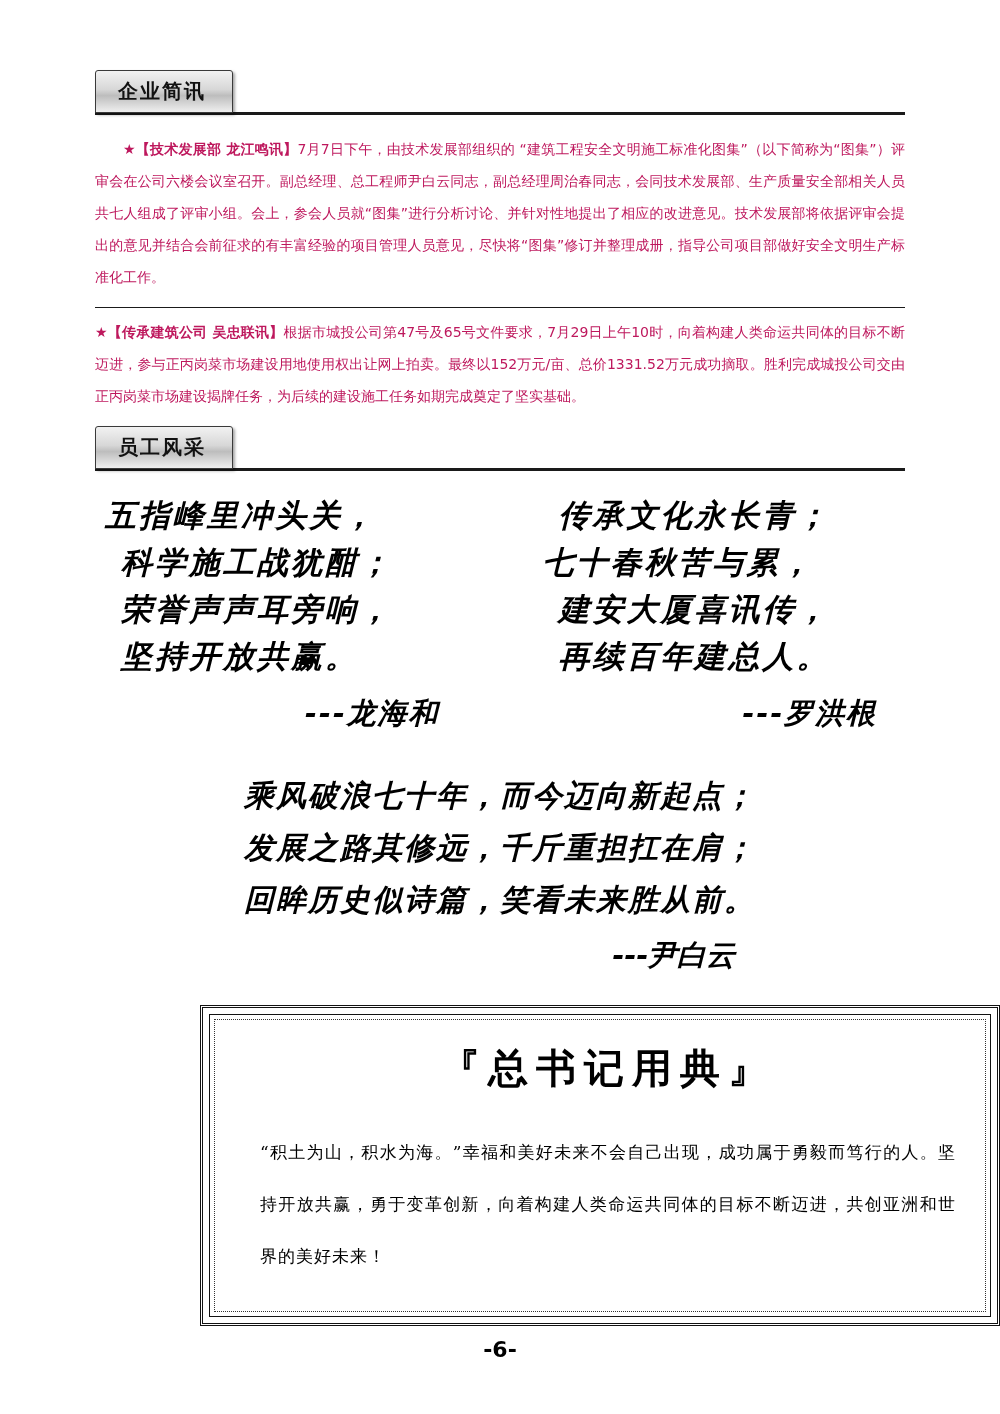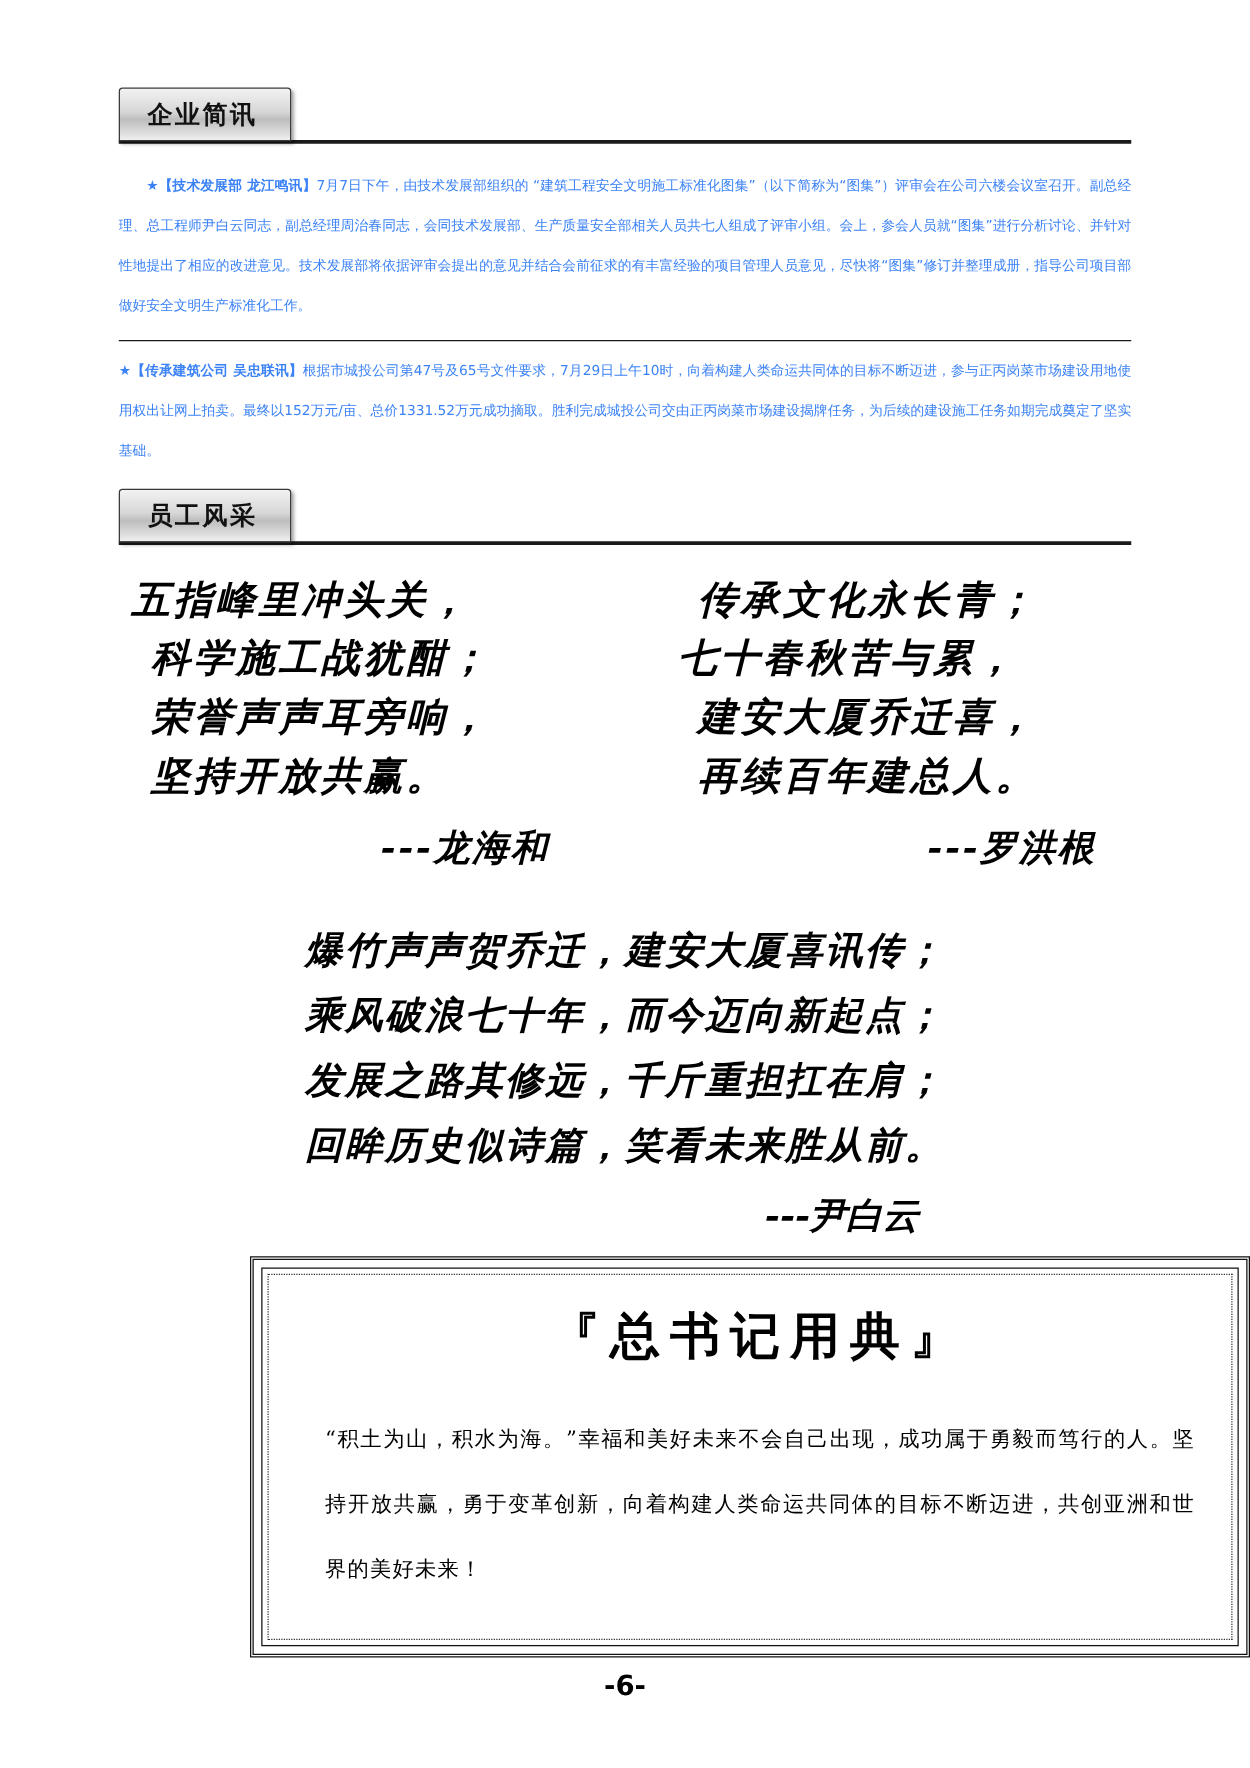--- a/index.html
+++ b/index.html
@@ -49,25 +49,25 @@
   .tab-row .section-tab {
     position: absolute;
     left: 0;
     bottom: -1px;
     text-align: right;
   }
 
   
   .news-block {
     font-family: "DejaVu Sans", "Liberation Sans", sans-serif;
-    font-size: 11px;
+    font-size: 14px;
     line-height: 32px;
     text-align: justify;
     text-justify: inter-ideograph;
-    color: #3b82f6;
+    color: #be185d;
   }
   .news-block .lead {
     font-weight: bold;
   }
   .indent {
     text-indent: 2em;
   }
   .rule {
     border: 0;
     border-top: 1.5px solid #1a1a1a;
@@ -217,29 +217,28 @@
           <div class="line l1">五指峰里冲头关，</div>
           <div class="line l2">科学施工战犹酣；</div>
           <div class="line l3">荣誉声声耳旁响，</div>
           <div class="line l4">坚持开放共赢。</div>
           <div class="author">---龙海和</div>
         </div>
 
         <div class="poem">
           <div class="line l2">传承文化永长青；</div>
           <div class="line l1">七十春秋苦与累，</div>
-          <div class="line l3">建安大厦乔迁喜，</div>
+          <div class="line l3">建安大厦喜讯传，</div>
           <div class="line l4">再续百年建总人。</div>
           <div class="author">---罗洪根</div>
         </div>
 
       </div>
 
       <div class="poem-wide">
-        <div class="line">爆竹声声贺乔迁，建安大厦喜讯传；</div>
         <div class="line">乘风破浪七十年，而今迈向新起点；</div>
         <div class="line">发展之路其修远，千斤重担扛在肩；</div>
         <div class="line">回眸历史似诗篇，笑看未来胜从前。</div>
         <div class="author">---尹白云</div>
       </div>
     </div>
 
   </div>
 
   <div class="quote-box" style="position:absolute; left:100px; top:985px; width:800px; box-sizing:border-box;">

